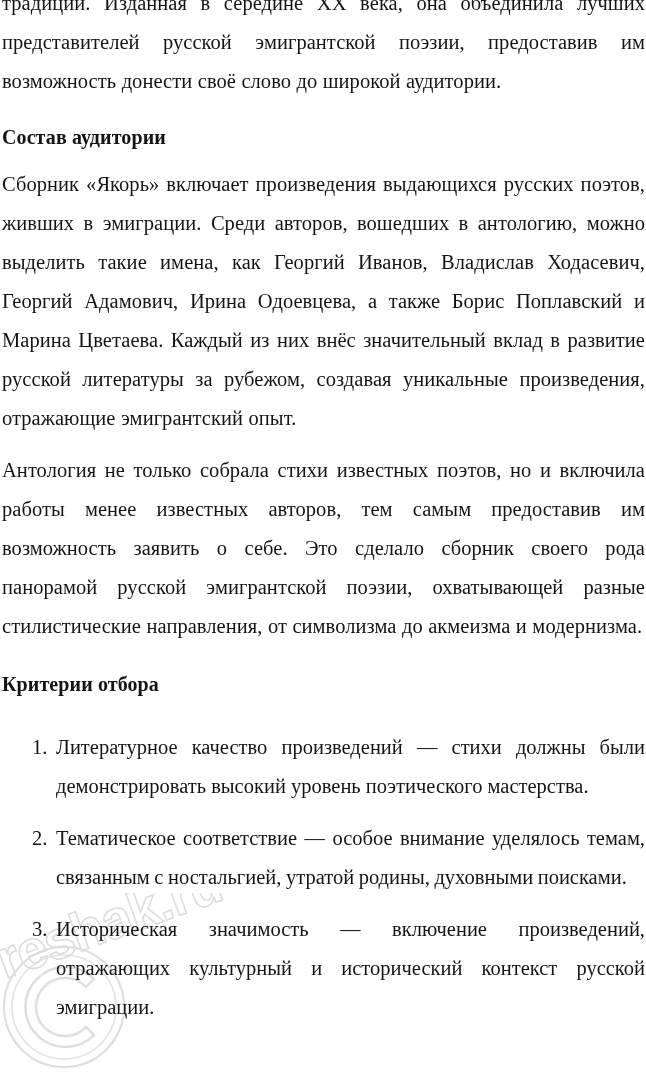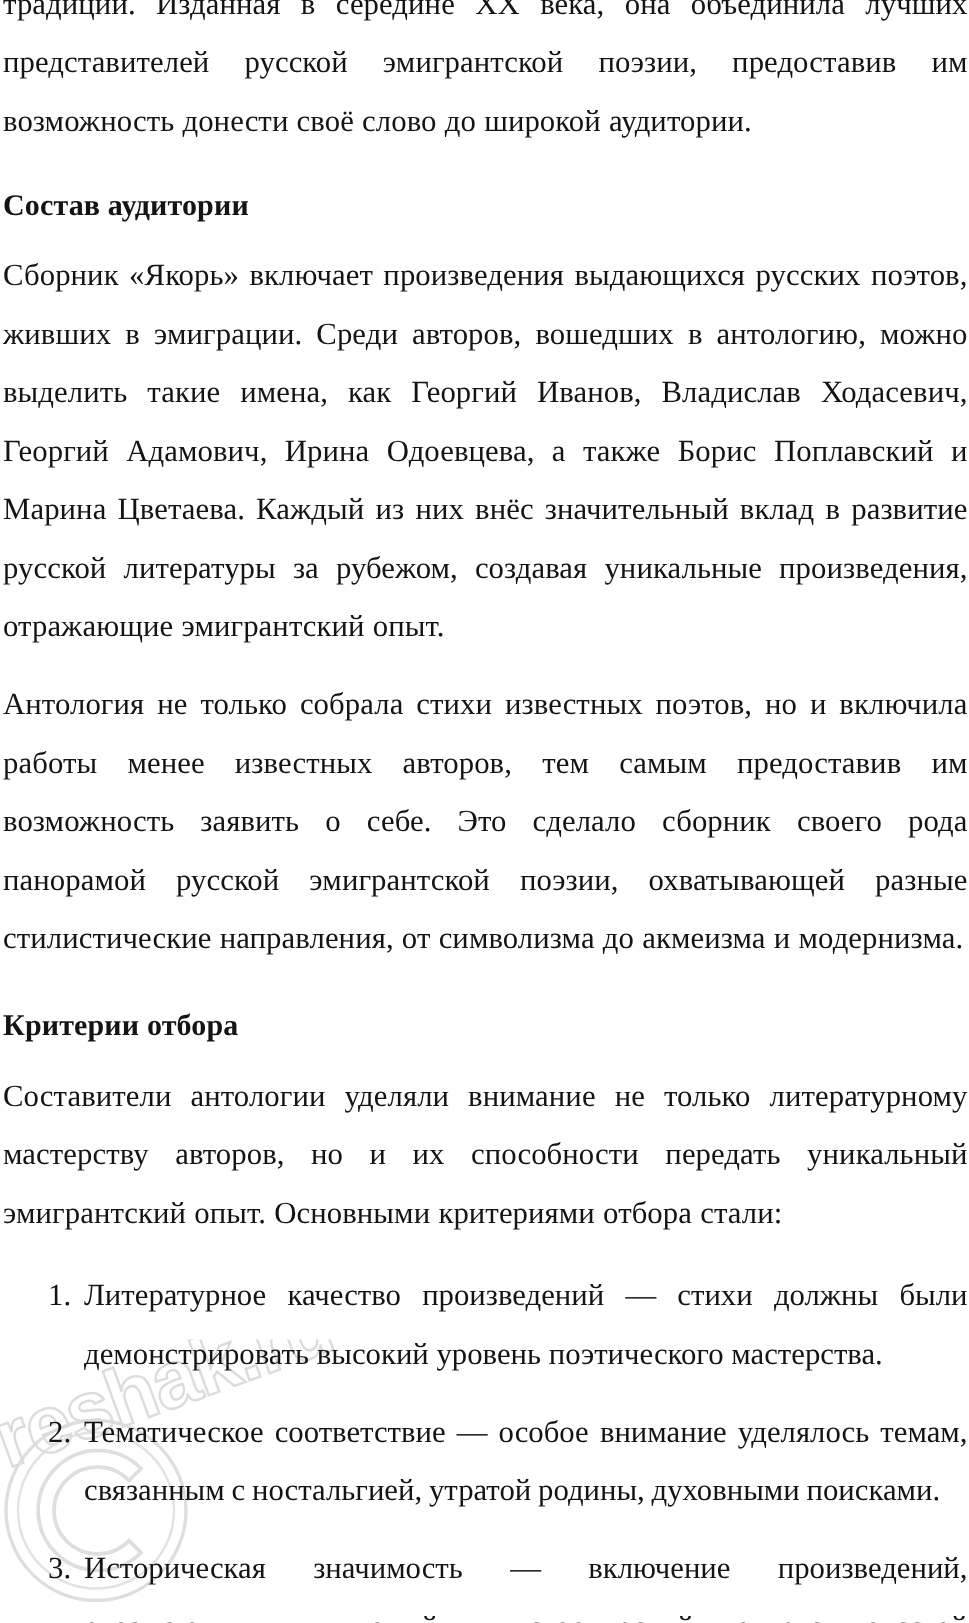--- a/index.html
+++ b/index.html
@@ -139,21 +139,20 @@
     <div class="gap-13"></div>
 
     <p class="para">Антология не только собрала стихи известных поэтов, но и включила работы менее известных авторов, тем самым предоставив им возможность заявить о себе. Это сделало сборник своего рода панорамой русской эмигрантской поэзии, охватывающей разные стилистические направления, от символизма до акмеизма и модернизма.</p>
 
     <div class="gap-19"></div>
 
     <h2 class="heading">Критерии отбора</h2>
 
     <div class="gap-8"></div>
 
-    <p class="para">Составители антологии уделяли внимание не только литературному мастерству авторов, но и их способности передать уникальный эмигрантский опыт. Основными критериями отбора стали:</p>
 
     <div class="gap-16"></div>
 
     <ol class="criteria">
       <li>
         <span class="marker">1.</span>
         <span class="itext">Литературное качество произведений — стихи должны были демонстрировать высокий уровень поэтического мастерства.</span>
       </li>
       <li class="tight">
         <span class="marker">2.</span>

